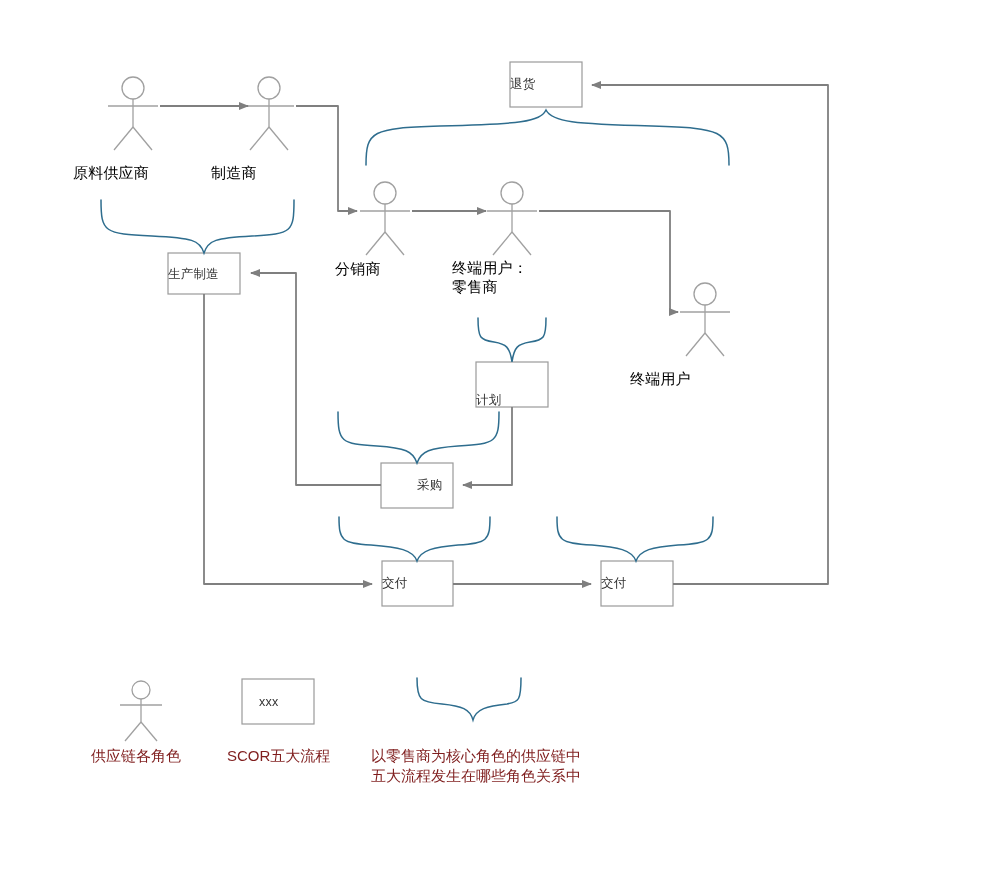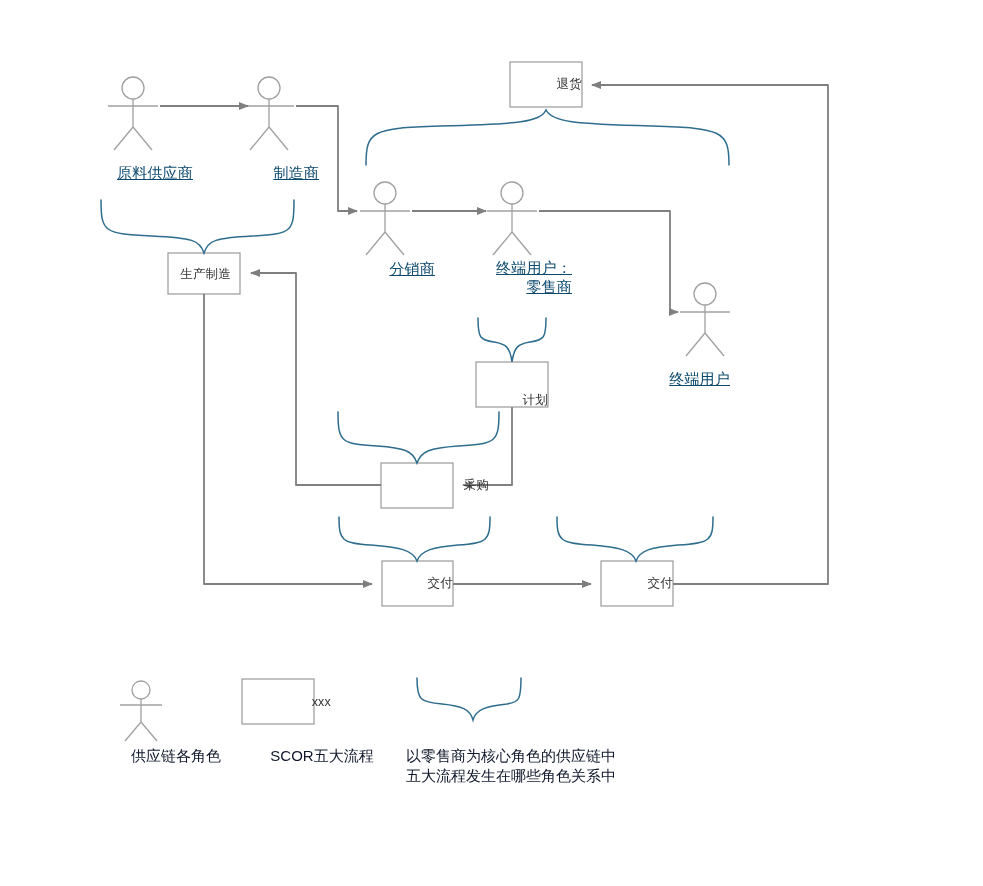--- a/index.html
+++ b/index.html
@@ -19,44 +19,43 @@
   }
   #canvas {
     position: absolute;
     left: 0;
     top: 0;
     width: 983px;
     height: 886px;
   }
   .lbl {
     position: absolute;
-    color: #0c4a6e;
+    color: #000000;
     font-size: 15px;
     line-height: 19px;
     white-space: pre;
-    text-align: right;
+    text-align: left;
     letter-spacing: 0.2px;
-    text-decoration: underline;
   }
   .boxlbl {
     position: absolute;
     color: #333333;
     font-size: 12.5px;
     line-height: 16px;
     white-space: pre;
-    text-align: right;
+    text-align: left;
     letter-spacing: 0.2px;
   }
   .legendlbl {
     position: absolute;
-    color: #0f172a;
+    color: #7f1d1d;
     font-size: 15px;
     line-height: 20px;
     white-space: pre;
-    text-align: center;
+    text-align: left;
   }
 </style>
 </head>
 <body>
 
 <div id="stage">
 
   <svg id="canvas" viewBox="0 0 983 886">
     <defs>
       <marker id="arw" markerWidth="10" markerHeight="10" refX="9" refY="4" orient="auto" markerUnits="userSpaceOnUse">
@@ -142,21 +141,21 @@
       <line x1="141" y1="722" x2="125" y2="741"></line>
       <line x1="141" y1="722" x2="157" y2="741"></line>
     </g>
     <rect x="242" y="679" width="72" height="45" fill="#ffffff" stroke="#9a9a9a" stroke-width="1.2"></rect>
     <g stroke="#2e6d8e" stroke-width="1.5" fill="none" stroke-linecap="round">
       <path d="M417,678 C417,700 420,702 442,704 C462,706 470,709 473,720 C476,709 487,706 507,704 C519,702 521,700 521,678"></path>
     </g>
   </svg>
 
   <div class="lbl" style="left:73px; top:163px; width:120px;">原料供应商</div>
-  <div class="lbl" style="left:219px; top:163px; width:100px;">制造商</div>
+  <div class="lbl" style="left:211px; top:163px; width:100px;">制造商</div>
   <div class="lbl" style="left:335px; top:259px; width:100px;">分销商</div>
   <div class="lbl" style="left:452px; top:258px; width:120px;">终端用户：
 零售商</div>
   <div class="lbl" style="left:630px; top:369px; width:100px;">终端用户</div>
 
   <div class="boxlbl" style="left:510px; top:76px; width:72px;">退货</div>
   <div class="boxlbl" style="left:168px; top:266px; width:63px;">生产制造</div>
   <div class="boxlbl" style="left:476px; top:376px; width:72px;margin-top:16px;">计划</div>
   <div class="boxlbl" style="left:381px; top:477px; width:72px;padding-left:36px;">采购</div>
   <div class="boxlbl" style="left:382px; top:575px; width:71px;">交付</div>

